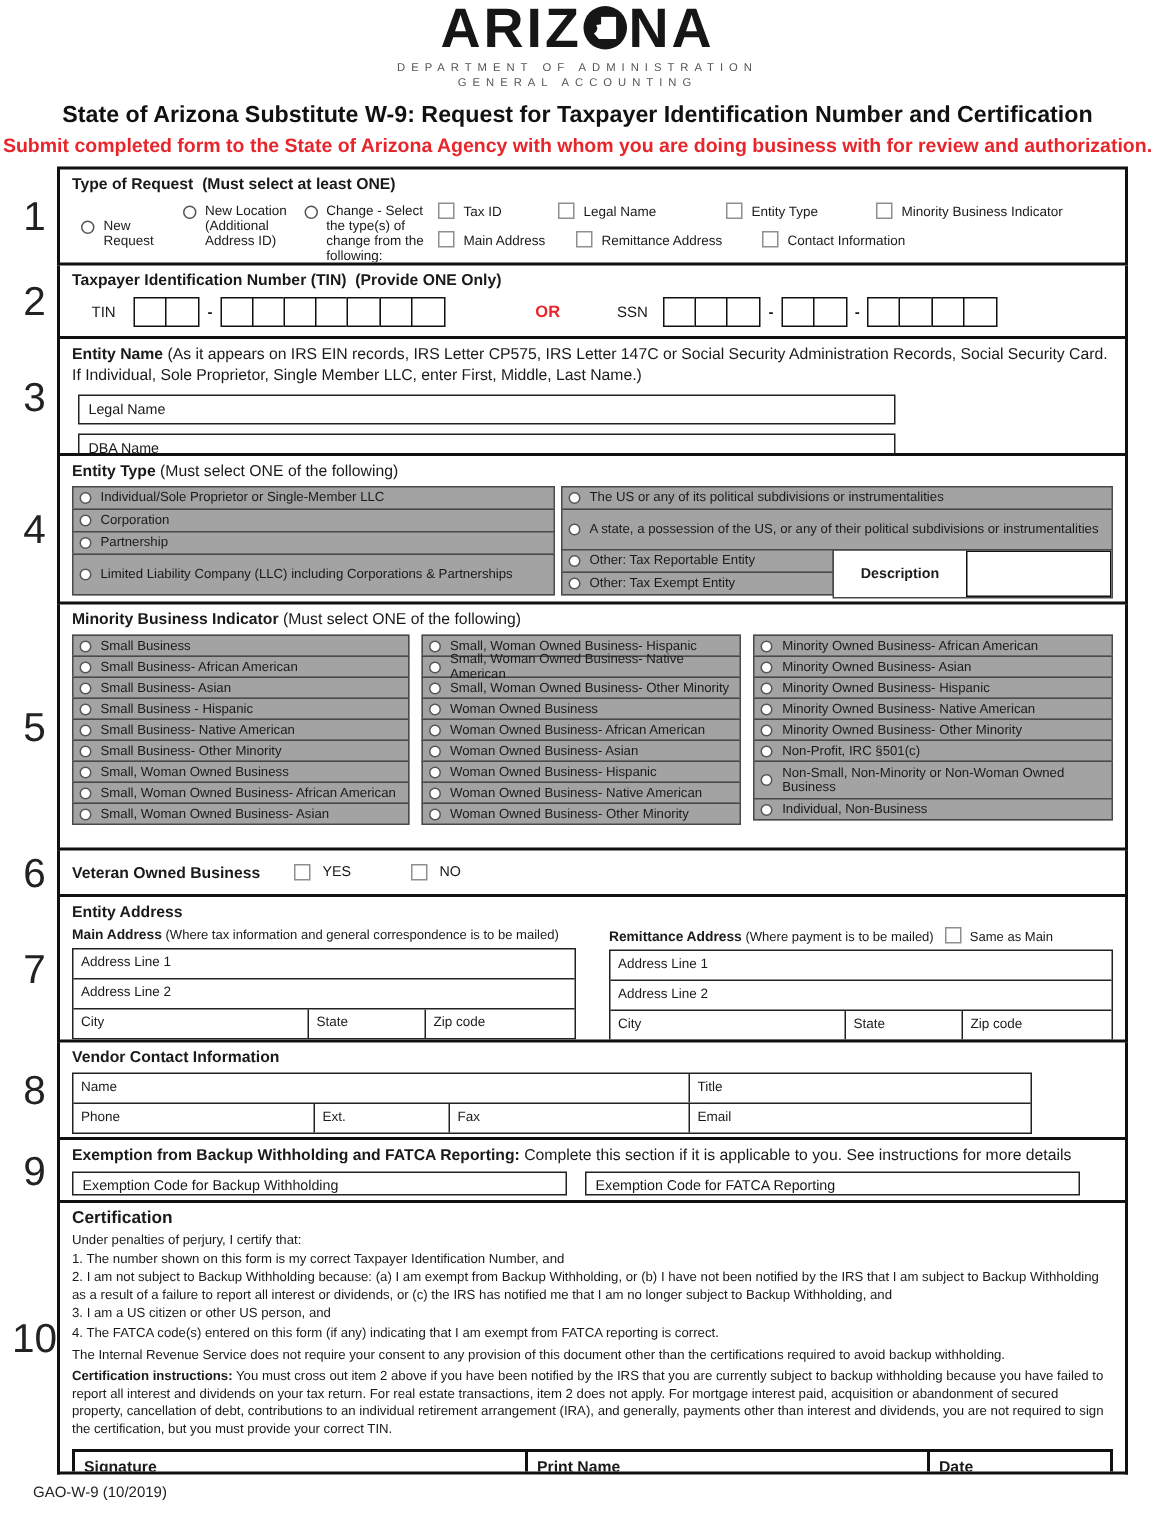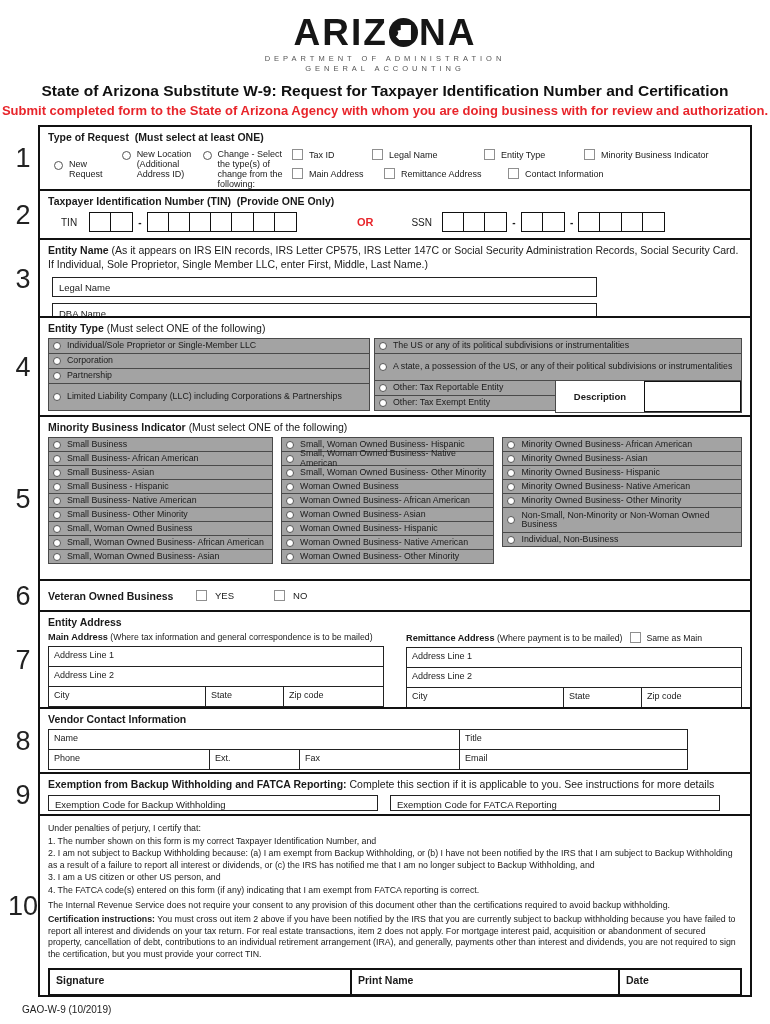--- a/index.html
+++ b/index.html
@@ -1,21 +1,21 @@
 <!DOCTYPE html>
 <html><head>
 <meta charset="utf-8">
 <style>
   * { box-sizing: border-box; margin: 0; padding: 0; }
   html,body { background:#fff; }
   body { font-family: "Liberation Sans", sans-serif; color:#1a1a1a; }
   .page { position:relative; width:770px; height:1024px; background:#fff; overflow:hidden; }
 
   
-  .hdr { text-align:center; padding-top:14px; }
+  .hdr { text-align:center; }
   .logo-word { font-size:37px; font-weight:bold; letter-spacing:2px; color:#161616; line-height:1; }
   .logo-o { display:inline-block; width:29px; height:29px; background:#161616; border-radius:50%; position:relative; vertical-align:-2px; margin:0 1px; }
   .logo-o .az { position:absolute; left:7px; top:7px; width:15px; height:15px; background:#fff;
     clip-path:polygon(32% 0,100% 0,100% 100%,22% 100%,0 76%,10% 68%,16% 52%,10% 38%,32% 34%); }
   .logo-sub { font-size:7.5px; letter-spacing:4px; color:#555; margin-top:3px; }
   .logo-sub2 { font-size:7.5px; letter-spacing:4px; color:#555; margin-top:1px; }
   .doc-title { font-size:15.5px; font-weight:bold; margin-top:9px; color:#111; }
   .doc-sub { font-size:13px; font-weight:bold; margin-top:3px; }
 
   
@@ -393,20 +393,24 @@
                 <span class="lbl">Minority Owned Business- Hispanic</span>
               </div>
             <div class="opt">
                 <span class="radio"></span>
                 <span class="lbl">Minority Owned Business- Native American</span>
               </div>
             <div class="opt">
                 <span class="radio"></span>
                 <span class="lbl">Minority Owned Business- Other Minority</span>
               </div>
+            <div class="opt">
+                <span class="radio"></span>
+                <span class="lbl">Non-Profit, IRC  §501(c)</span>
+              </div>
             <div class="opt tall">
                 <span class="radio"></span>
                 <span class="lbl" style="width:190px">Non-Small, Non-Minority or Non-Woman Owned Business</span>
               </div>
             <div class="opt">
                 <span class="radio"></span>
                 <span class="lbl">Individual, Non-Business</span>
               </div>
           </div>
         </div>
@@ -505,20 +509,21 @@
         <div class="s9row">
           <div class="fieldbox">Exemption Code for Backup Withholding</div>
           <div class="fieldbox">Exemption Code for FATCA Reporting</div>
         </div>
       </div>
     </div>
 
     <div class="sec cert" style="height:181px">
       <div class="num">10</div>
       <div class="content">
+        <div class="ctitle">Certification</div>
         <p>Under penalties of perjury, I certify that:</p>
         <div class="items">
           <p>1. The number shown on this form is my correct Taxpayer Identification Number, and</p>
           <p>2. I am not subject to Backup Withholding because: (a) I am exempt from Backup Withholding, or (b) I have not been notified by the IRS that I am subject to Backup Withholding as a result of a failure to report all interest or dividends, or (c) the IRS has notified me that I am no longer subject to Backup Withholding, and</p>
           <p>3. I am a US citizen or other US person, and</p>
           <p>4. The FATCA code(s) entered on this form (if any) indicating that I am exempt from FATCA reporting is correct.</p>
         </div>
         <p>The Internal Revenue Service does not require your consent to any provision of this document other than the certifications required to avoid backup withholding.</p>
         <p><b>Certification instructions:</b><span> You must cross out item 2 above if you have been notified by the IRS that you are currently subject to backup withholding because you have failed to report all interest and dividends on your tax return. For real estate transactions, item 2 does not apply. For mortgage interest paid, acquisition or abandonment of secured property, cancellation of debt, contributions to an individual retirement arrangement (IRA), and generally, payments other than interest and dividends, you are not required to sign the certification, but you must provide your correct TIN.</span></p>
         <div class="sigtable">

